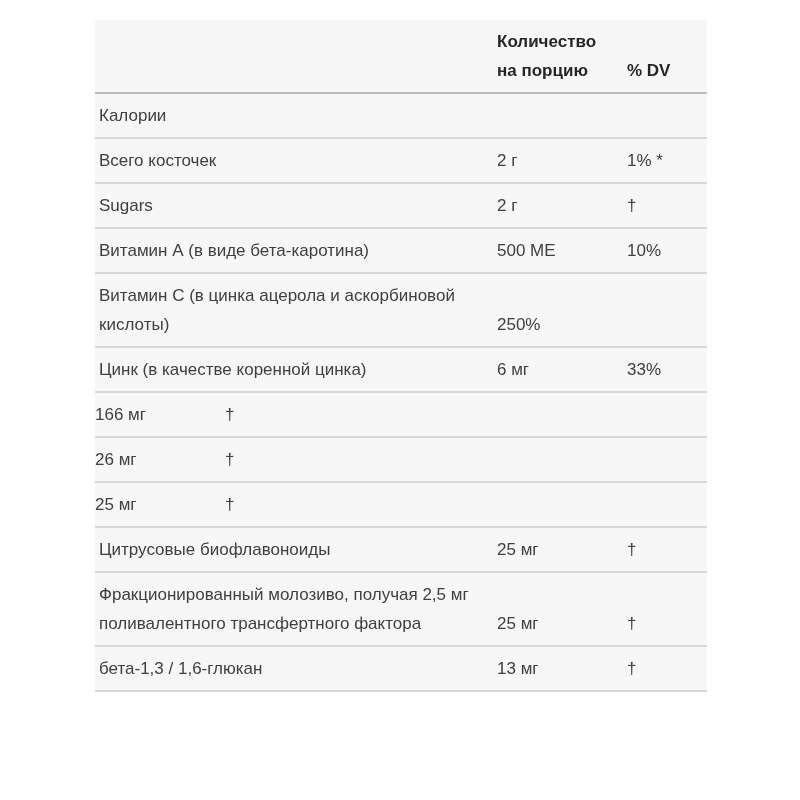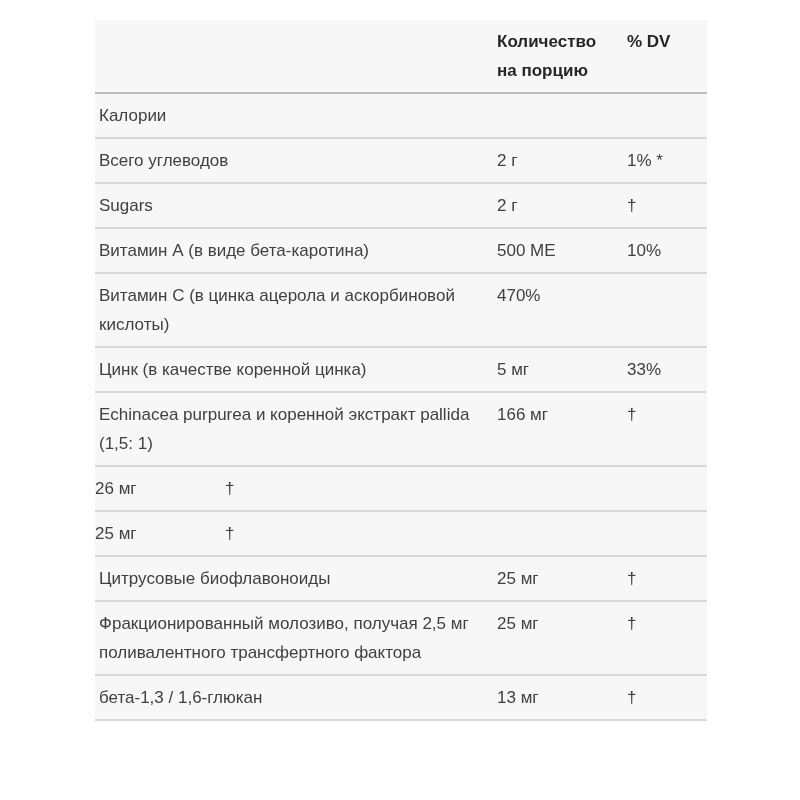--- a/index.html
+++ b/index.html
@@ -27,21 +27,21 @@
     position: absolute;
     left: 95px;
     top: 20px;
     width: 612px;
     font-size: 17px;
     line-height: 29px;
     color: var(--text);
   }
   .row {
     display: flex;
-    align-items: flex-start;
+    align-items: flex-end;
     background: var(--row-bg);
     border-bottom: 2px solid var(--row-border);
     padding: 7px 0;
   }
   .header-row {
     border-bottom: 2px solid var(--header-border);
     font-weight: bold;
     color: var(--header-text);
   }
   .cell { box-sizing: border-box; }
@@ -73,50 +73,49 @@
       <div class="cell dv">% DV</div>
     </div>
 
     <div id="rows-container">
       <div class="row">
         <div class="cell label">Калории</div>
         <div class="cell dv"></div>
       </div>
 
       <div class="row">
-        <div class="cell label">Всего углеводов</div>
+        <div class="cell label">Всего косточек</div>
         <div class="cell amount">2 г</div>
         <div class="cell dv">1% *</div>
       </div>
 
       <div class="row">
         <div class="cell label">Sugars</div>
         <div class="cell amount">2 г</div>
         <div class="cell dv">†</div>
       </div>
 
       <div class="row">
         <div class="cell label">Витамин А (в виде бета-каротина)</div>
         <div class="cell amount">500 МЕ</div>
         <div class="cell dv">10%</div>
       </div>
 
       <div class="row">
         <div class="cell label">Витамин C (в цинка ацерола и аскорбиновой кислоты)</div>
-        <div class="cell dv">470%</div>
+        <div class="cell dv">250%</div>
       </div>
 
       <div class="row">
         <div class="cell label">Цинк (в качестве коренной цинка)</div>
-        <div class="cell amount">5 мг</div>
+        <div class="cell amount">6 мг</div>
         <div class="cell dv">33%</div>
       </div>
 
       <div class="row">
-        <div class="cell label">Echinacea purpurea и коренной экстракт pallida (1,5: 1)</div>
         <div class="cell amount">166 мг</div>
         <div class="cell dv">†</div>
       </div>
 
       <div class="row">
         <div class="cell amount">26 мг</div>
         <div class="cell dv">†</div>
       </div>
 
       <div class="row">

